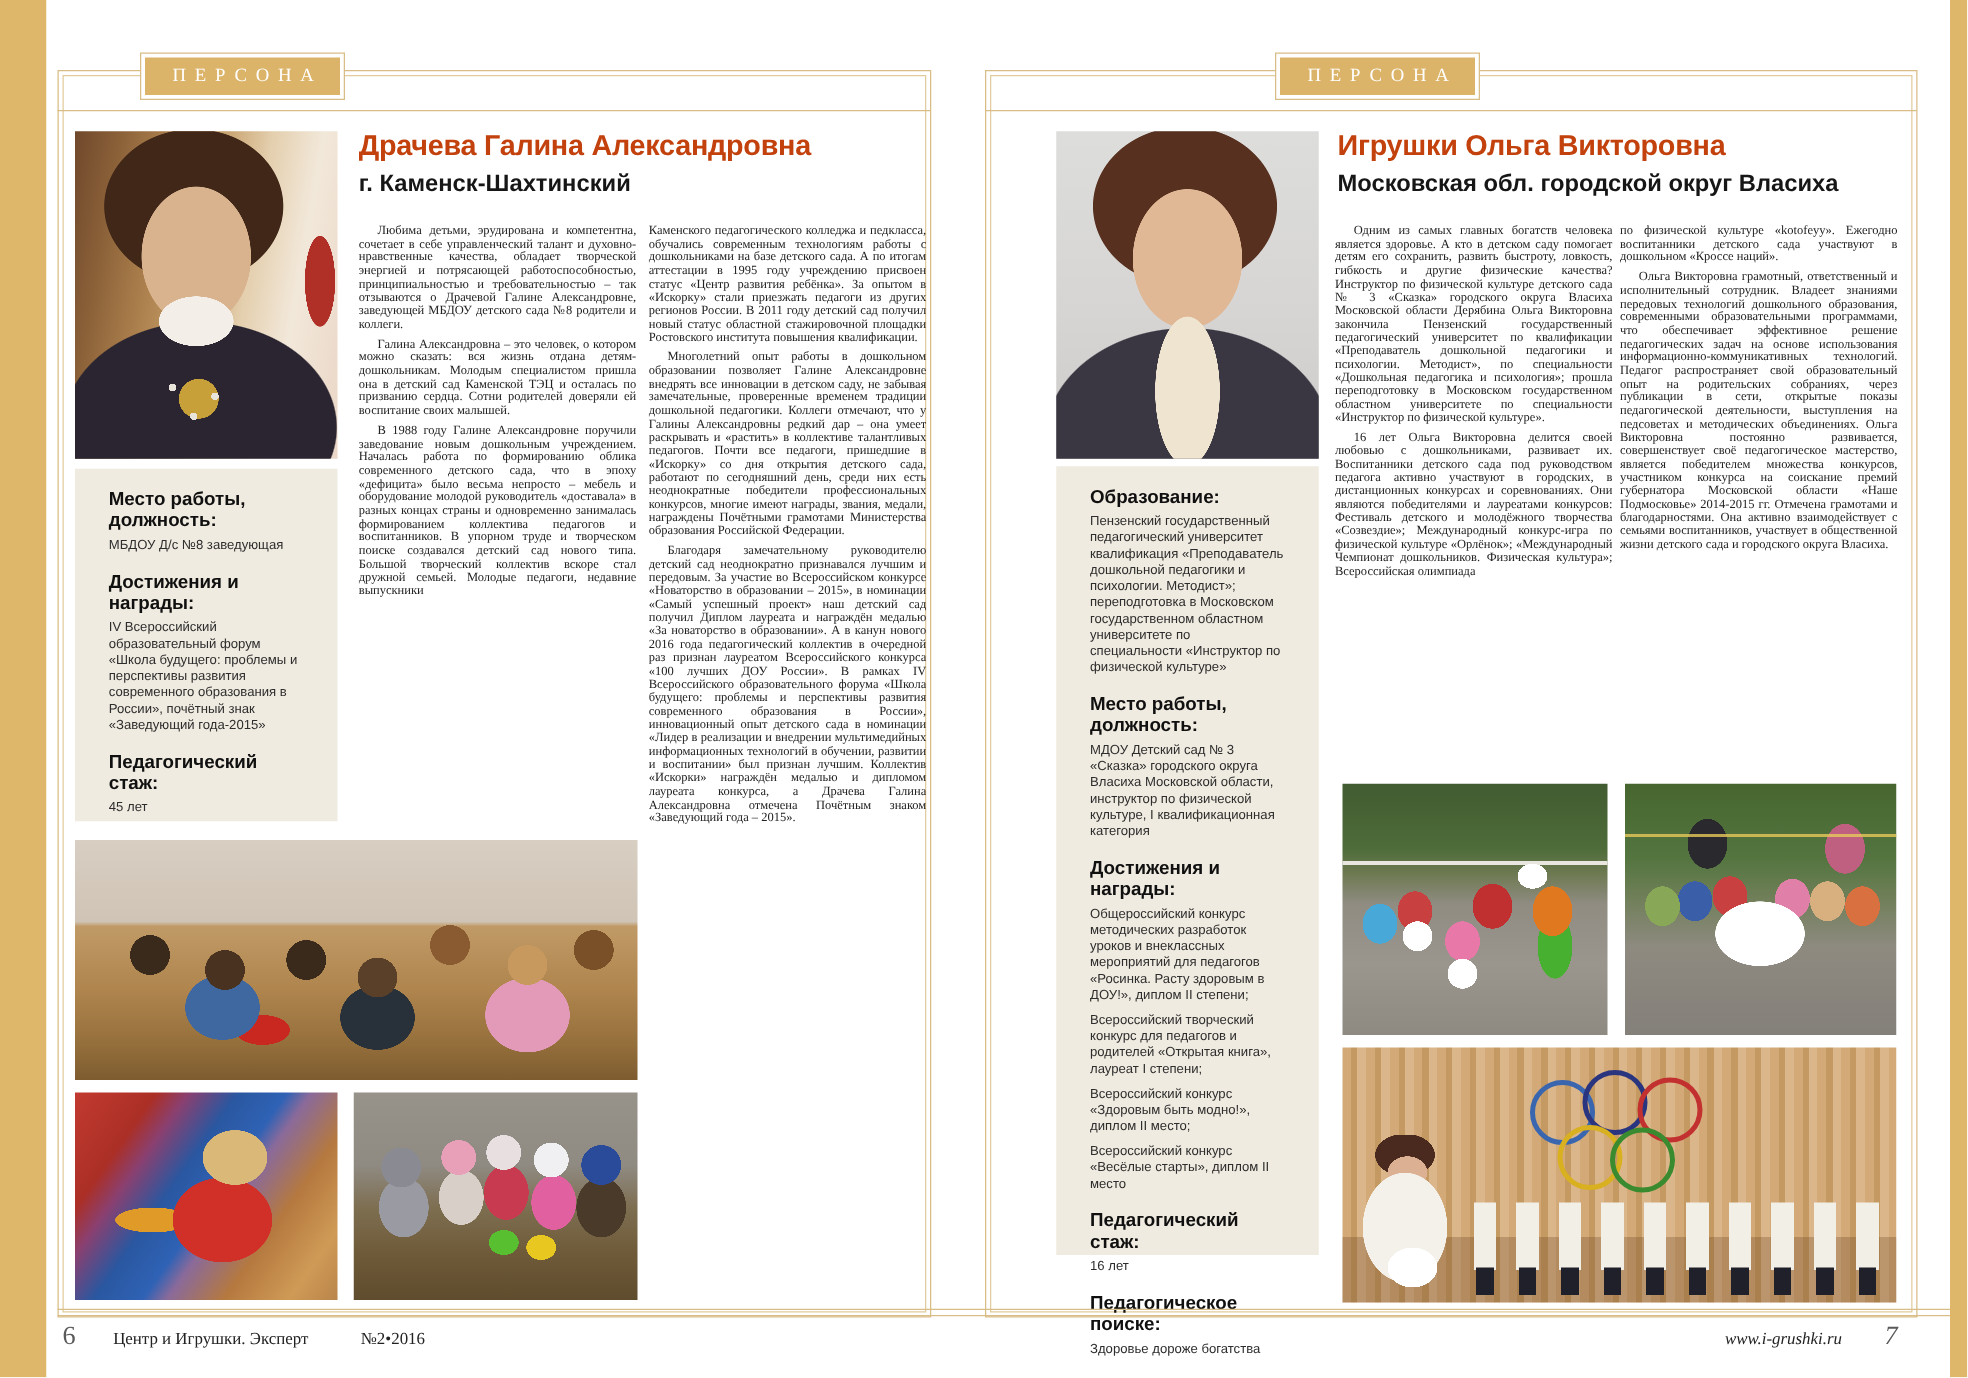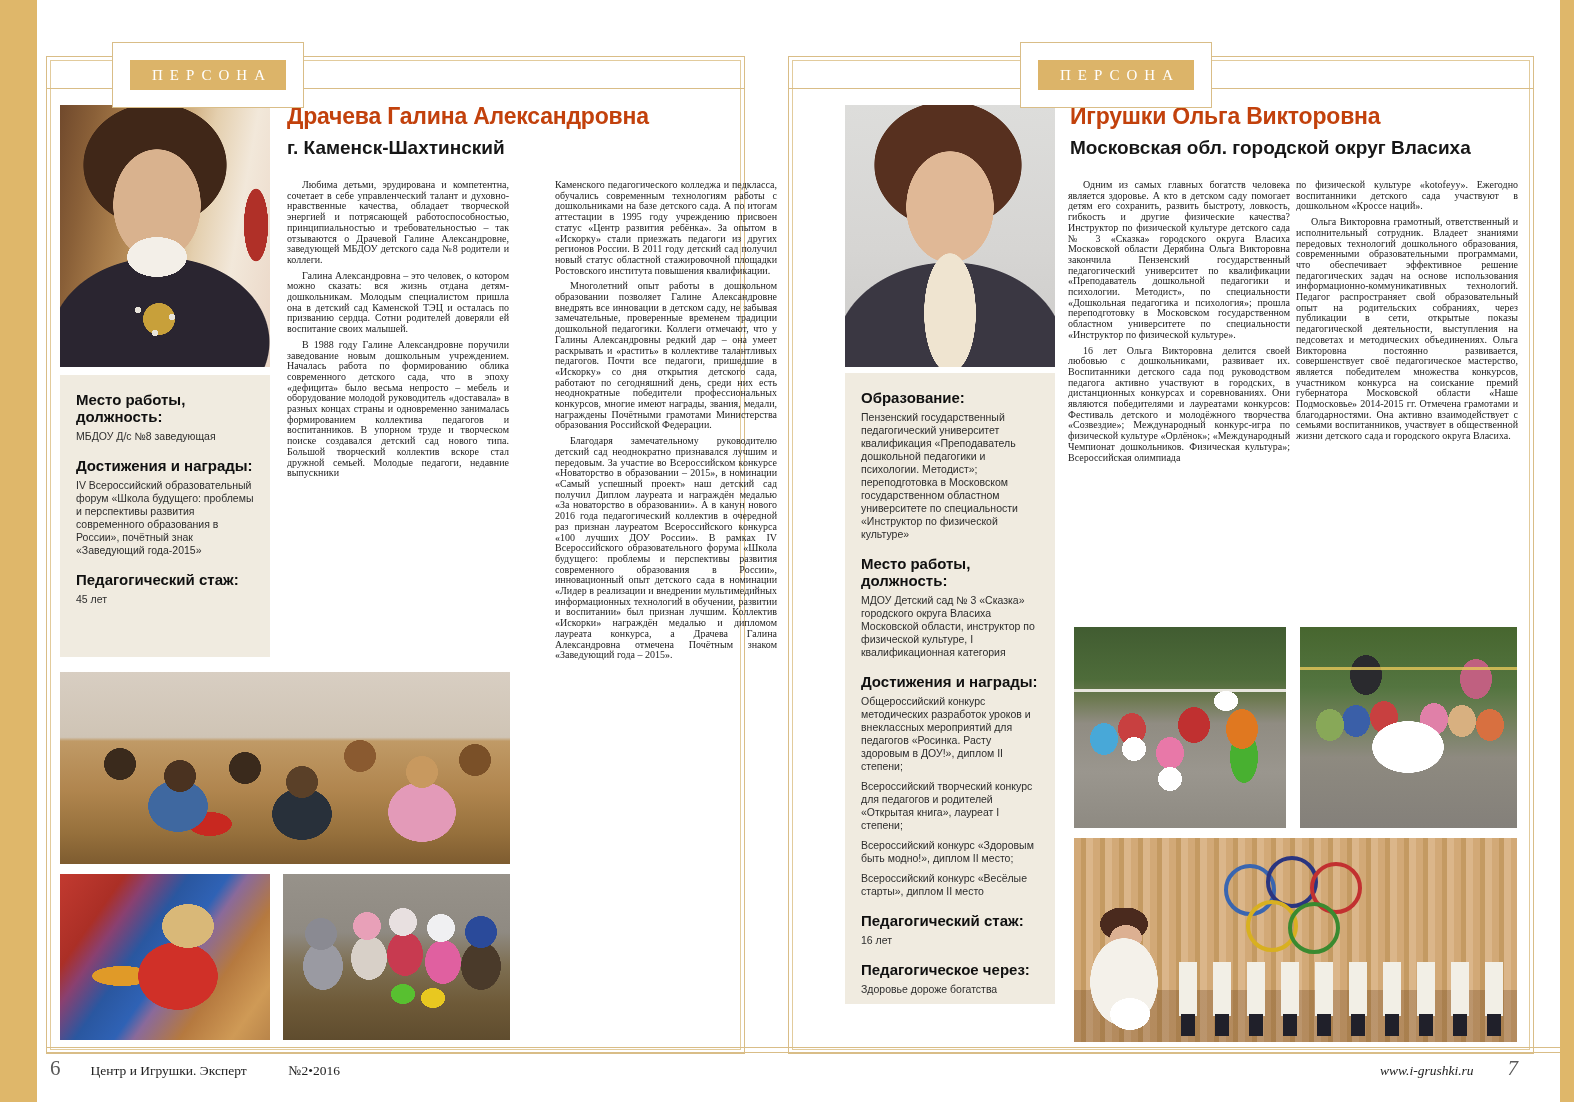--- a/index.html
+++ b/index.html
@@ -12,44 +12,44 @@
   .band-r{right:0;width:14px;}
   
   .frame{position:absolute;border:1px solid #d9bd87;}
   .frame::before{content:"";position:absolute;inset:3px;border:1px solid #e2cb9c;}
   .frame-left{left:46px;top:56px;width:697px;height:996px;}
   .frame-right{left:788px;top:56px;width:744px;height:996px;}
   .hrule{position:absolute;top:88px;height:1px;background:#d9bd87;}
   .hrule-left{left:46px;width:698px;}
   .hrule-right{left:788px;width:745px;}
   
-  .badge{position:absolute;top:42px;background:#fff;border:1px solid #d9bd87;padding:17px;z-index:5;}
+  .badge{position:absolute;top:42px;background:#fff;border:1px solid #d9bd87;padding:3px;z-index:5;}
   .badge .in{display:block;background:#dcb469;color:#ffffff;
      font-family:"Liberation Serif",serif;font-size:15px;line-height:30px;
      letter-spacing:7px;padding:0 14px 0 22px;white-space:nowrap;}
   .badge-left{left:112px;}
   .badge-right{left:1020px;}
   
   .title{position:absolute;top:103px;font-size:23px;font-weight:700;color:#c2410c;letter-spacing:-0.2px;}
   .subtitle{position:absolute;top:137px;font-size:19px;font-weight:700;color:#161616;}
   .t-left{left:287px;} .s-left{left:287px;text-align:center;}
   .t-right{left:1070px;} .s-right{left:1070px;}
   
-  .sb{position:absolute;width:210px;background:#f0ebe0;padding:16px 16px;box-sizing:border-box;}
+  .sb{position:absolute;width:210px;background:#f0ebe0;padding:16px 27px;box-sizing:border-box;}
   .sb-left{left:60px;top:375px;height:282px;}
   .sb-right{left:845px;top:373px;height:631px;}
   .sb h3{font-size:15px;line-height:17px;font-weight:700;color:#101010;margin:14px 0 5px;}
   .sb h3.first{margin-top:0;}
   .sb p{font-size:10.5px;line-height:13px;color:#2d2d2d;margin:0 0 4px;}
   .sb p.award{margin:0 0 7px;}
   
   .col{position:absolute;width:222px;font-family:"Liberation Serif",serif;font-size:10px;
        line-height:10.7px;color:#222;text-align:justify;overflow:hidden;}
   .col-l1{left:287px;top:180px;height:502px;}
-  .col-l2{left:519px;top:180px;height:864px;margin-left:36px;}
+  .col-l2{left:519px;top:180px;height:864px;}
   .col-r1{left:1068px;top:180px;height:442px;}
   .col-r2{left:1296px;top:180px;height:442px;}
   .bp{margin:0 0 5px;text-indent:15px;}
   .bp.cont{text-indent:0;}
   
   .photo{position:absolute;overflow:hidden;}
   .ph-portrait-left{left:60px;top:105px;width:210px;height:262px;background:
     radial-gradient(3px 3px at 78px 205px,#e8e4da 99%,transparent 100%),
     radial-gradient(3px 3px at 95px 228px,#e8e4da 99%,transparent 100%),
     radial-gradient(3px 3px at 112px 212px,#e8e4da 99%,transparent 100%),
@@ -213,21 +213,21 @@
     <p>Пензенский государственный педагогический университет квалификация «Преподаватель дошкольной педагогики и психологии. Методист»; переподготовка в Московском государственном областном университете по специальности «Инструктор по физической культуре»</p>
     <h3>Место работы, должность:</h3>
     <p>МДОУ Детский сад № 3 «Сказка» городского округа Власиха Московской области, инструктор по физической культуре, I квалификационная категория</p>
     <h3>Достижения и награды:</h3>
     <p class="award">Общероссийский конкурс методических разработок уроков и внеклассных мероприятий для педагогов «Росинка. Расту здоровым в ДОУ!», диплом II степени;</p>
     <p class="award">Всероссийский творческий конкурс для педагогов и родителей «Открытая книга», лауреат I степени;</p>
     <p class="award">Всероссийский конкурс «Здоровым быть модно!», диплом II место;</p>
     <p class="award">Всероссийский конкурс «Весёлые старты», диплом II место</p>
     <h3>Педагогический стаж:</h3>
     <p>16 лет</p>
-    <h3>Педагогическое через:</h3>
+    <h3>Педагогическое поиске:</h3>
     <p>Здоровье дороже богатства</p>
   </aside>
 
   <div class="col col-r1">
     <p class="bp">Одним из самых главных богатств человека является здоровье. А кто в детском саду помогает детям его сохранить, развить быстроту, ловкость, гибкость и другие физические качества? Инструктор по физической культуре детского сада № 3 «Сказка» городского округа Власиха Московской области Дерябина Ольга Викторовна закончила Пензенский государственный педагогический университет по квалификации «Преподаватель дошкольной педагогики и психологии. Методист», по специальности «Дошкольная педагогика и психология»; прошла переподготовку в Московском государственном областном университете по специальности «Инструктор по физической культуре».</p>
     <p class="bp">16 лет Ольга Викторовна делится своей любовью с дошкольниками, развивает их. Воспитанники детского сада под руководством педагога активно участвуют в городских, в дистанционных конкурсах и соревнованиях. Они являются победителями и лауреатами конкурсов: Фестиваль детского и молодёжного творчества «Созвездие»; Международный конкурс-игра по физической культуре «Орлёнок»; «Международный Чемпионат дошкольников. Физическая культура»; Всероссийская олимпиада</p>
   </div>
   <div class="col col-r2">
     <p class="bp cont">по физической культуре «kotofeyy». Ежегодно воспитанники детского сада участвуют в дошкольном «Кроссе наций».</p>
     <p class="bp">Ольга Викторовна грамотный, ответственный и исполнительный сотрудник. Владеет знаниями передовых технологий дошкольного образования, современными образовательными программами, что обеспечивает эффективное решение педагогических задач на основе использования информационно-коммуникативных технологий. Педагог распространяет свой образовательный опыт на родительских собраниях, через публикации в сети, открытые показы педагогической деятельности, выступления на педсоветах и методических объединениях. Ольга Викторовна постоянно развивается, совершенствует своё педагогическое мастерство, является победителем множества конкурсов, участником конкурса на соискание премий губернатора Московской области «Наше Подмосковье» 2014-2015 гг. Отмечена грамотами и благодарностями. Она активно взаимодействует с семьями воспитанников, участвует в общественной жизни детского сада и городского округа Власиха.</p>

